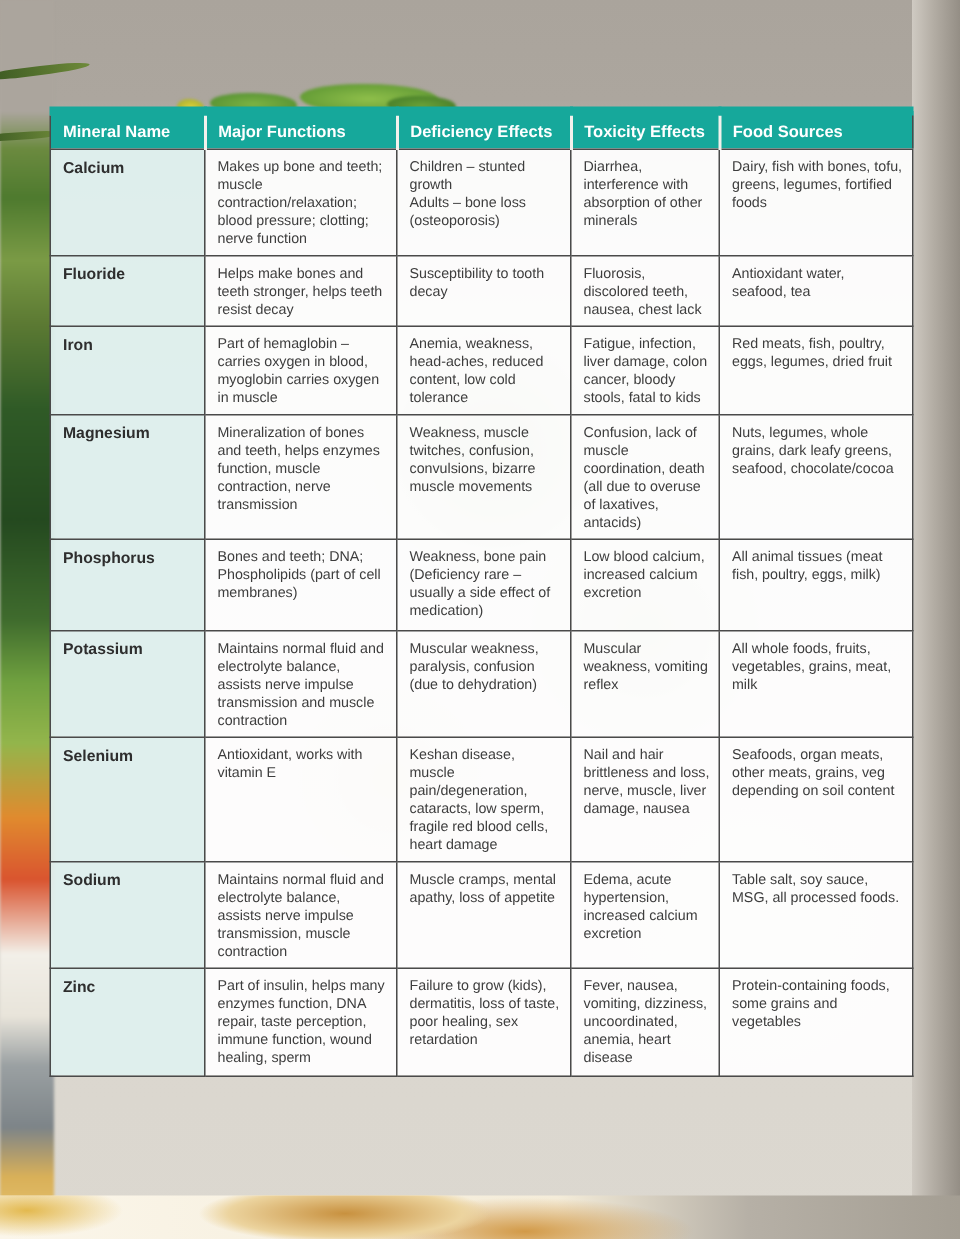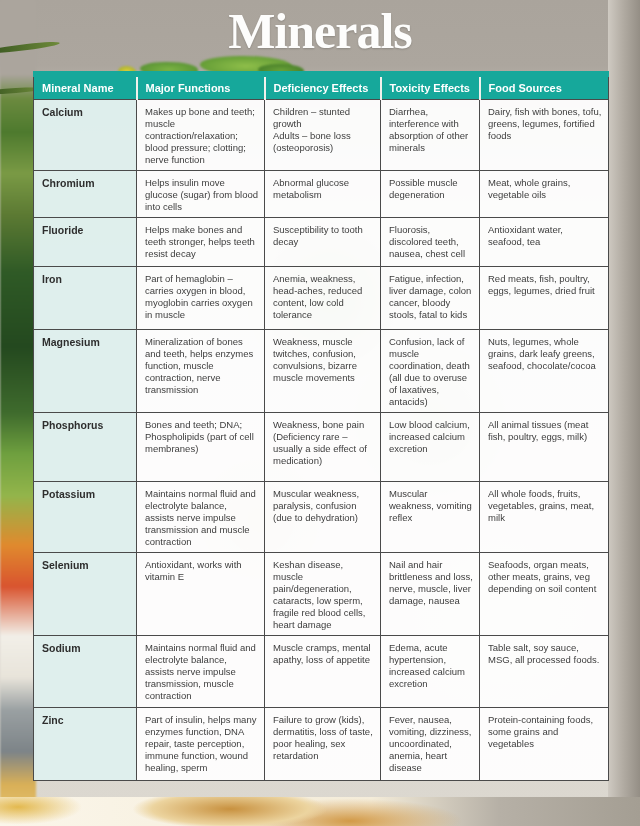--- a/index.html
+++ b/index.html
@@ -100,21 +100,20 @@
   <div class="left-strip"></div>
   <div class="right-strip"></div>
   <div class="bottom-strip"></div>
   <div class="leaf-blade blade1"></div>
   <div class="leaf-blade blade2"></div>
   <div class="leaf-cluster lc1"></div>
   <div class="leaf-cluster lc2"></div>
   <div class="leaf-cluster lc3"></div>
   <div class="leaf-cluster lc4"></div>
 
-  <h1 class="title">Minerals</h1>
 
   <table class="minerals">
     <colgroup>
       <col style="width:103px">
         <col style="width:128px">
         <col style="width:116px">
         <col style="width:99px">
         <col style="width:129px">
     </colgroup>
     <thead>
@@ -129,31 +128,24 @@
     <tbody>
         <tr>
           <td>Calcium</td>
           <td>Makes up bone and teeth; muscle contraction/relaxation; blood pressure; clotting; nerve function</td>
           <td>Children – stunted growth
 Adults – bone loss (osteoporosis)</td>
           <td>Diarrhea, interference with absorption of other minerals</td>
           <td>Dairy, fish with bones, tofu, greens, legumes, fortified foods</td>
         </tr>
         <tr>
-          <td>Chromium</td>
-          <td>Helps insulin move glucose (sugar) from blood into cells</td>
-          <td>Abnormal glucose metabolism</td>
-          <td>Possible muscle degeneration</td>
-          <td>Meat, whole grains, vegetable oils</td>
-        </tr>
-        <tr>
           <td>Fluoride</td>
           <td>Helps make bones and teeth stronger, helps teeth resist decay</td>
           <td>Susceptibility to tooth decay</td>
-          <td>Fluorosis, discolored teeth, nausea, chest cell</td>
+          <td>Fluorosis, discolored teeth, nausea, chest lack</td>
           <td>Antioxidant water, seafood, tea</td>
         </tr>
         <tr>
           <td>Iron</td>
           <td>Part of hemaglobin – carries oxygen in blood, myoglobin carries oxygen in muscle</td>
           <td>Anemia, weakness, head-aches, reduced content, low cold tolerance</td>
           <td>Fatigue, infection, liver damage, colon cancer, bloody stools, fatal to kids</td>
           <td>Red meats, fish, poultry, eggs, legumes, dried fruit</td>
         </tr>
         <tr>

